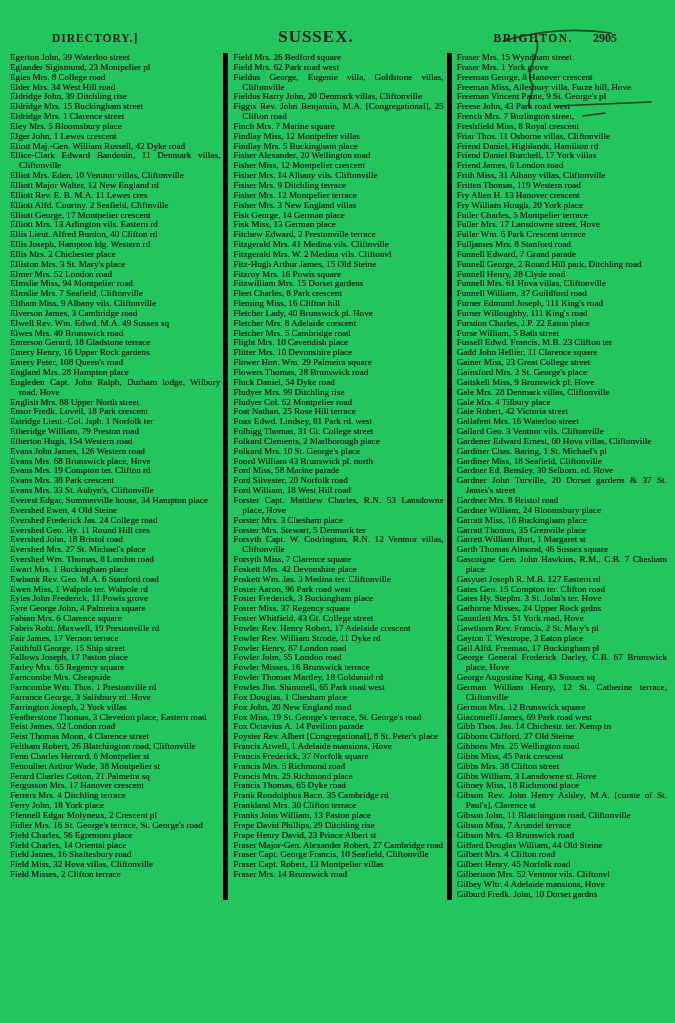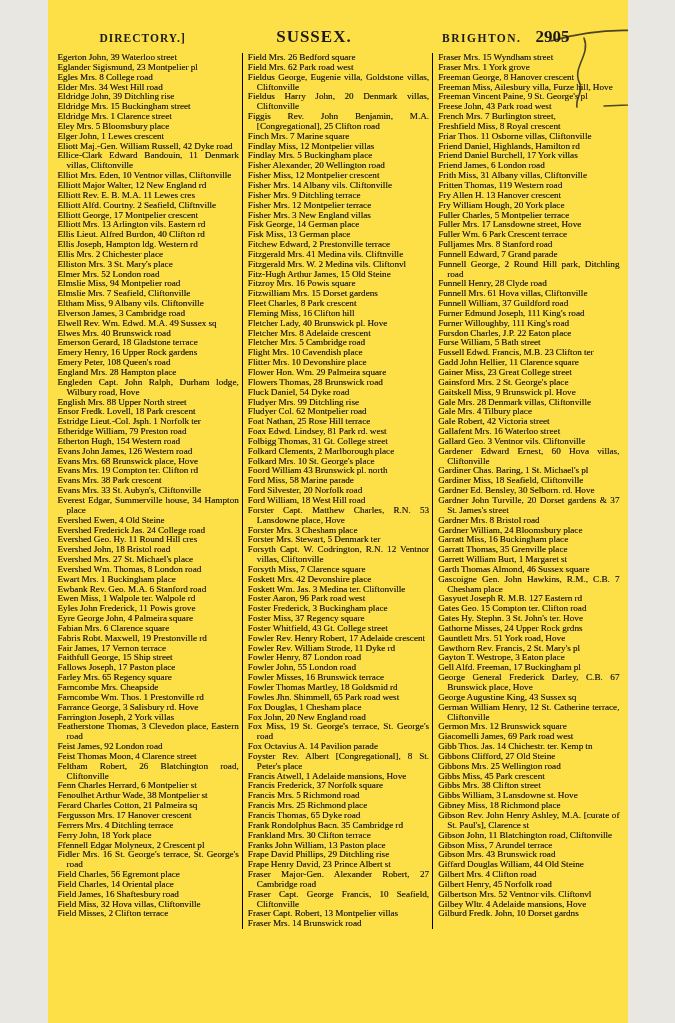--- a/index.html
+++ b/index.html
@@ -1,20 +1,20 @@
 <!DOCTYPE html>
 <html><head>
 <meta charset="utf-8">
 <style>
   html,body{margin:0;padding:0;background:#e9e7e1;}
   .page{
     position:relative;
-    width:580px;height:1023px;
+    width:675px;height:1023px;
     margin:0 auto;
-    background:#fde047;
+    background:#22c55e;
     font-family:"Liberation Serif", serif;
     color:#1c1a17;
     overflow:hidden;
     box-sizing:border-box;
   }
   .header{
     display:flex;
     justify-content:space-between;
     align-items:baseline;
     padding:27px 58px 3px 52px;
@@ -29,35 +29,35 @@
     font-weight:bold;
     letter-spacing:1px;
   }
   .hdr-right{white-space:nowrap;}
   .hdr-brighton{
     font-size:11.5px;
     letter-spacing:1.5px;
     font-weight:bold;
   }
   .hdr-page{
-    font-size:17px;
+    font-size:12px;
     font-weight:bold;
-    margin-left:14px;
+    margin-left:20px;
   }
   .columns{
     display:flex;
     padding:3px 5px 0 5px;
     align-items:stretch;
   }
   .col{
     flex:1 1 0;
     padding:0 3px 0 5px;
     min-width:0;
   }
-  .col + .col{border-left:1px solid #000000;}
+  .col + .col{border-left:5px solid #000000;}
   .entry{
     margin:0;
     font-size:9.2px;
     line-height:9.85px;
     text-align:justify;
     padding-left:9px;
     text-indent:-9px;
     text-shadow:0 0 0.45px rgba(28,26,23,0.6);
     word-spacing:-0.2px;
   }

